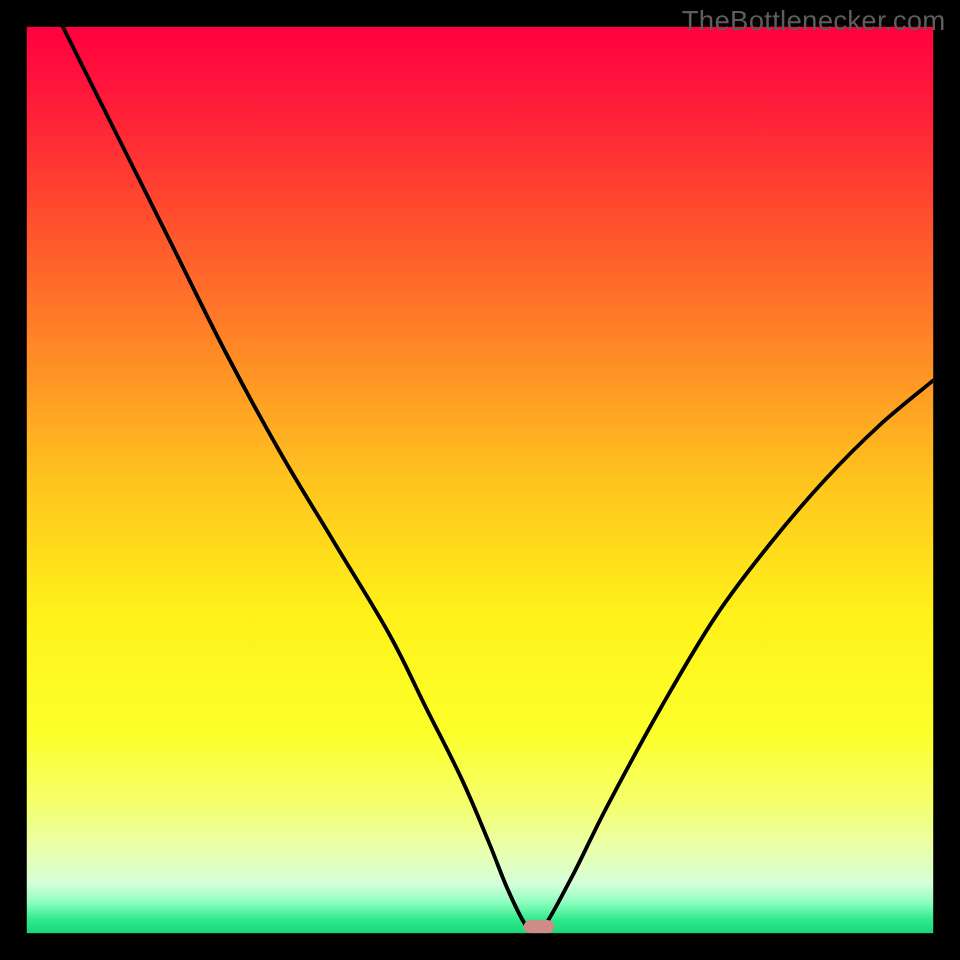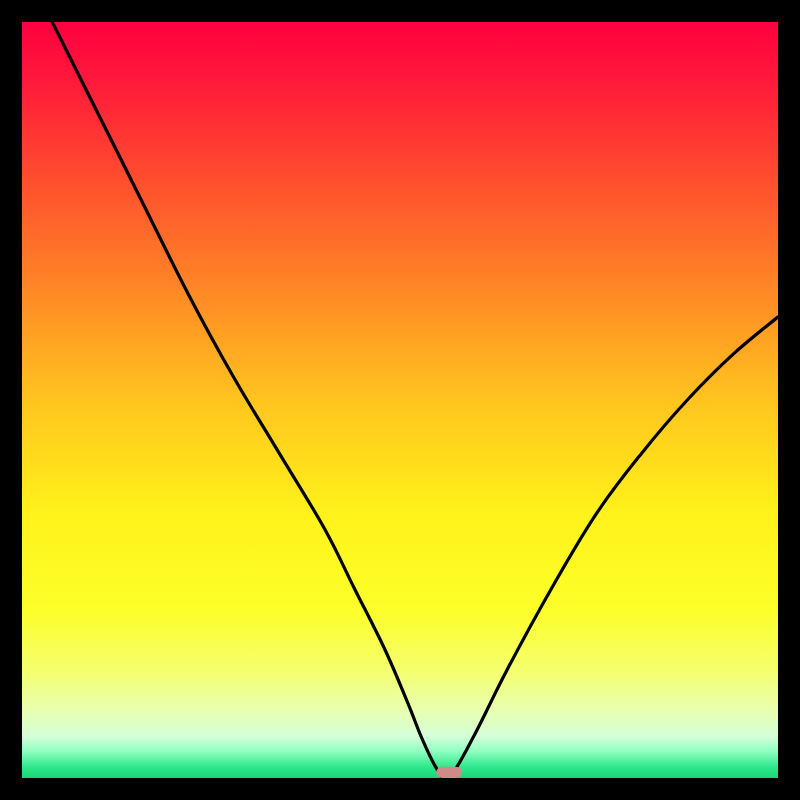--- a/index.html
+++ b/index.html
@@ -60,13 +60,14 @@
             <stop offset="98.5%" stop-color="#2fe88c"></stop>
             <stop offset="100%" stop-color="#16d878"></stop>
           </linearGradient>
       </defs>
       <rect id="bg-rect" x="0" y="0" width="756" height="756" fill="url(#bg-grad)"></rect>
       <path id="curve-path" fill="none" stroke="#000" stroke-width="3.2" stroke-linecap="round" d="M 30.240000000000002,0 C 38.4048,16.329600000000003 59.27040000000001,58.060800000000036 75.60000000000001,90.72000000000003 C 91.92960000000001,123.37920000000003 104.63040000000001,148.78079999999994 120.96000000000001,181.43999999999994 C 137.2896,214.09919999999994 149.9904,240.86159999999995 166.32,272.15999999999997 C 182.6496,303.4584 195.3504,326.7432 211.68,355.32 C 228.0096,383.8968 240.71040000000002,403.704 257.04,430.92 C 273.36960000000005,458.136 288.79200000000003,482.0256 302.40000000000003,506.52 C 316.00800000000004,531.0144 321.7536,545.2272 332.64,567 C 343.52639999999997,588.7728 353.3544,607.068 362.88,627.48 C 372.4056,647.892 378.756,664.0704 385.56,680.4 C 392.36400000000003,696.7296 395.2368,705.9528 400.68,718.2 C 406.1232,730.4472000000001 411.03720000000004,741.6360000000001 415.8,748.44 C 420.5628,755.244 420.336,762.804 427.14,756 C 433.94399999999996,749.196 443.39399999999995,729.6912 453.59999999999997,710.64 C 463.806,691.5888 470.232,676.0151999999999 483.84000000000003,650.16 C 497.44800000000004,624.3048 512.8703999999999,595.5767999999999 529.1999999999999,567 C 545.5296,538.4232000000001 558.2304,515.8944 574.5600000000001,491.40000000000003 C 590.8896000000001,466.90560000000005 603.5903999999999,451.332 619.92,430.92 C 636.2496,410.50800000000004 648.9504,395.6904 665.28,378 C 681.6096,360.3096 694.3104,347.6088 710.64,332.64 C 726.9696,317.6712 747.8352,301.644 756,294.84000000000003"></path>
       <rect id="marker-rect" rx="6" ry="6" fill="#cf8b87" x="414.288" y="744.66" width="25.704" height="11.34"></rect>
     </svg>
   </div>
 
+  <div class="watermark">TheBottlenecker.com</div>
 </div>
 
 </body></html>

